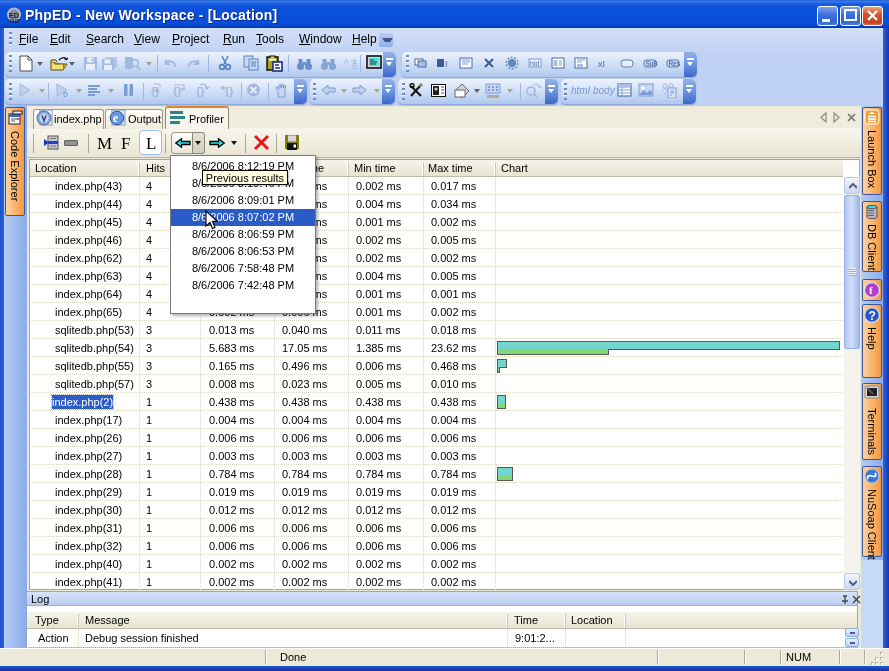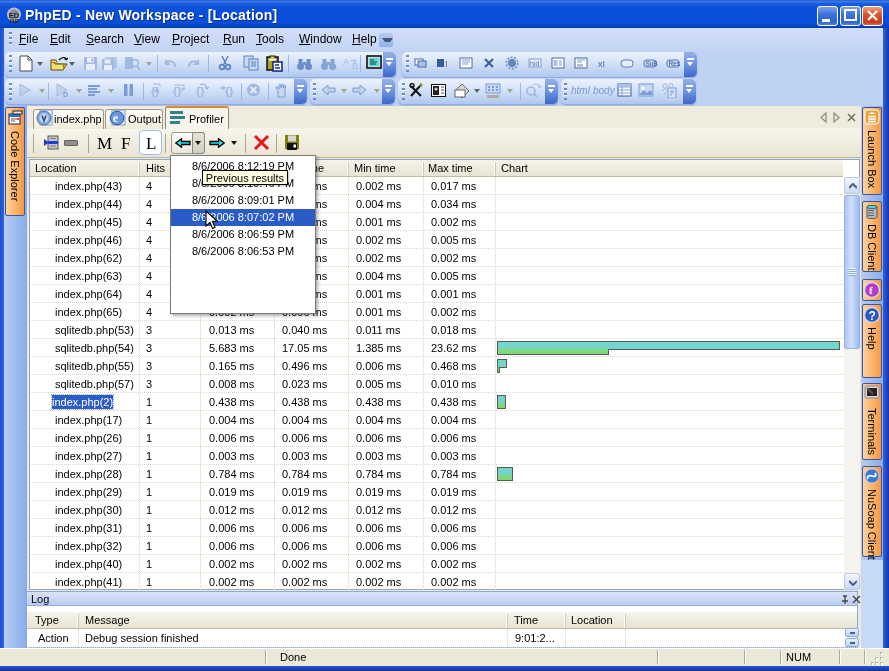--- a/index.html
+++ b/index.html
@@ -788,17 +788,19 @@
     </g>
   </svg>
 
 <div class="a" id="dd">
 <div class="ddi">8/6/2006 8:12:19 PM</div>
 <div class="ddi">8/6/2006 8:10:46 PM</div>
 <div class="ddi">8/6/2006 8:09:01 PM</div>
 <div class="ddi ddsel">8/6/2006 8:07:02 PM</div>
 <div class="ddi">8/6/2006 8:06:59 PM</div>
 <div class="ddi">8/6/2006 8:06:53 PM</div>
+<div class="ddi">8/6/2006 7:58:48 PM</div>
+<div class="ddi">8/6/2006 7:42:48 PM</div>
 </div>
 <div class="a" id="tip">Previous results</div>
 <svg class="a" style="left:205px;top:210px" width="14" height="21" viewBox="0 0 14 21">
     <path d="M1 1 L1 16 L5 12.5 L7.5 18.5 L10 17.5 L7.5 11.5 L12 11 Z" fill="#fff" stroke="#000" stroke-width="1.1"></path>
   </svg>
 
 </body></html>

